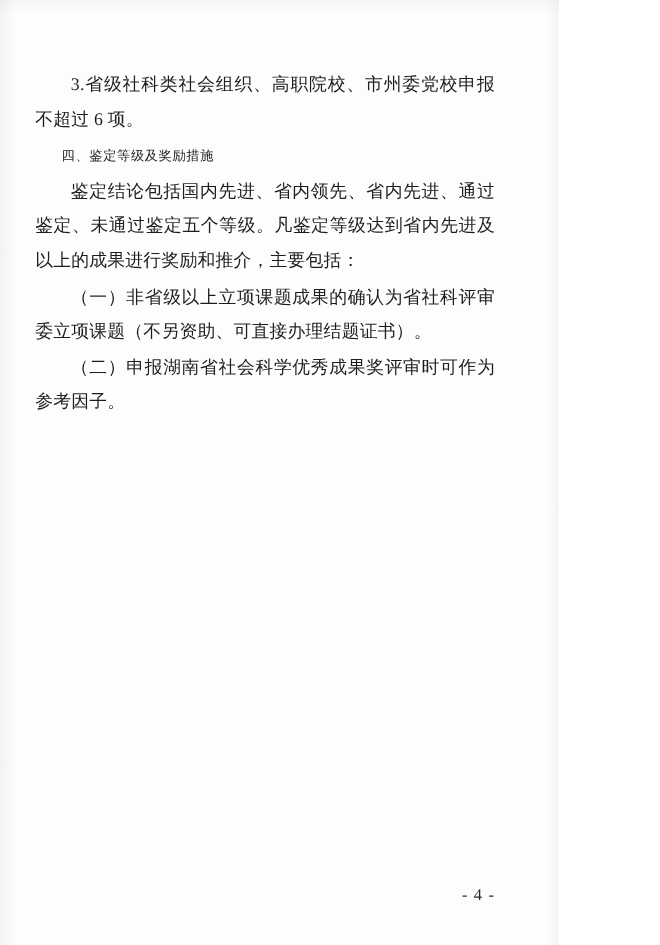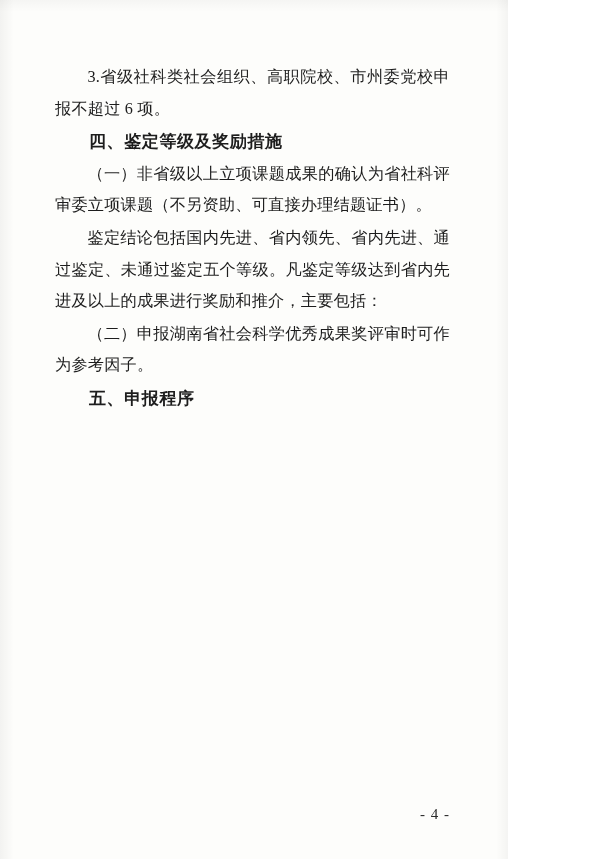--- a/index.html
+++ b/index.html
@@ -13,21 +13,21 @@
     font-family: "Liberation Serif", "DejaVu Serif", serif;
     color: #1a1a1a;
     overflow: hidden;
   }
   .page {
     position: relative;
     width: 508px;
     height: 859px;
     background: #fdfdfb;
     box-sizing: border-box;
-    padding: 62px 58px 40px 55px;
+    padding: 62px 58px 40px 32px;
   }
   
   .page:before {
     content: "";
     position: absolute;
     left: 0; top: 0;
     width: 100%; height: 100%;
     background:
       linear-gradient(to right, rgba(0,0,0,0.045) 0px, rgba(0,0,0,0.0) 14px),
       linear-gradient(to left, rgba(0,0,0,0.035) 0px, rgba(0,0,0,0.0) 12px),
@@ -45,23 +45,23 @@
     letter-spacing: 0.2px;
     text-align: justify;
     text-justify: inter-ideograph;
     color: #1d1d1d;
   }
   p.indent {
     text-indent: 2em;
   }
   p.heading {
     text-indent: 2em;
-    font-weight: bold;
+    font-weight: normal;
     font-family: "Liberation Sans", "DejaVu Sans", sans-serif;
-    font-size: 17px;
+    font-size: 12px;
     letter-spacing: 0.6px;
   }
   .url {
     font-family: "Liberation Serif", serif;
   }
   .footer {
     position: absolute;
     left: 0;
     bottom: 36px;
     width: 100%;
@@ -80,28 +80,27 @@
 </head>
 <body>
 
 <div class="page">
   <div class="doc-body">
 
     <p class="indent">3.省级社科类社会组织、高职院校、市州委党校申报不超过 6 项。</p>
 
     <p class="heading">四、鉴定等级及奖励措施</p>
 
+    <p class="indent">鉴定结论包括国内先进、省内领先、省内先进、通过鉴定、未通过鉴定五个等级。凡鉴定等级达到省内先进及以上的成果进行奖励和推介，主要包括：</p>
+
     <p class="indent">（一）非省级以上立项课题成果的确认为省社科评审委立项课题（不另资助、可直接办理结题证书）。</p>
-
-    <p class="indent">鉴定结论包括国内先进、省内领先、省内先进、通过鉴定、未通过鉴定五个等级。凡鉴定等级达到省内先进及以上的成果进行奖励和推介，主要包括：</p>
 
     <p class="indent">（二）申报湖南省社会科学优秀成果奖评审时可作为参考因子。</p>
 
 
-    <p class="heading">五、申报程序</p>
 
 
 
 
 
   </div>
 
   <div class="footer">
     <span class="footer-inner">- 4 -</span>
   </div>

